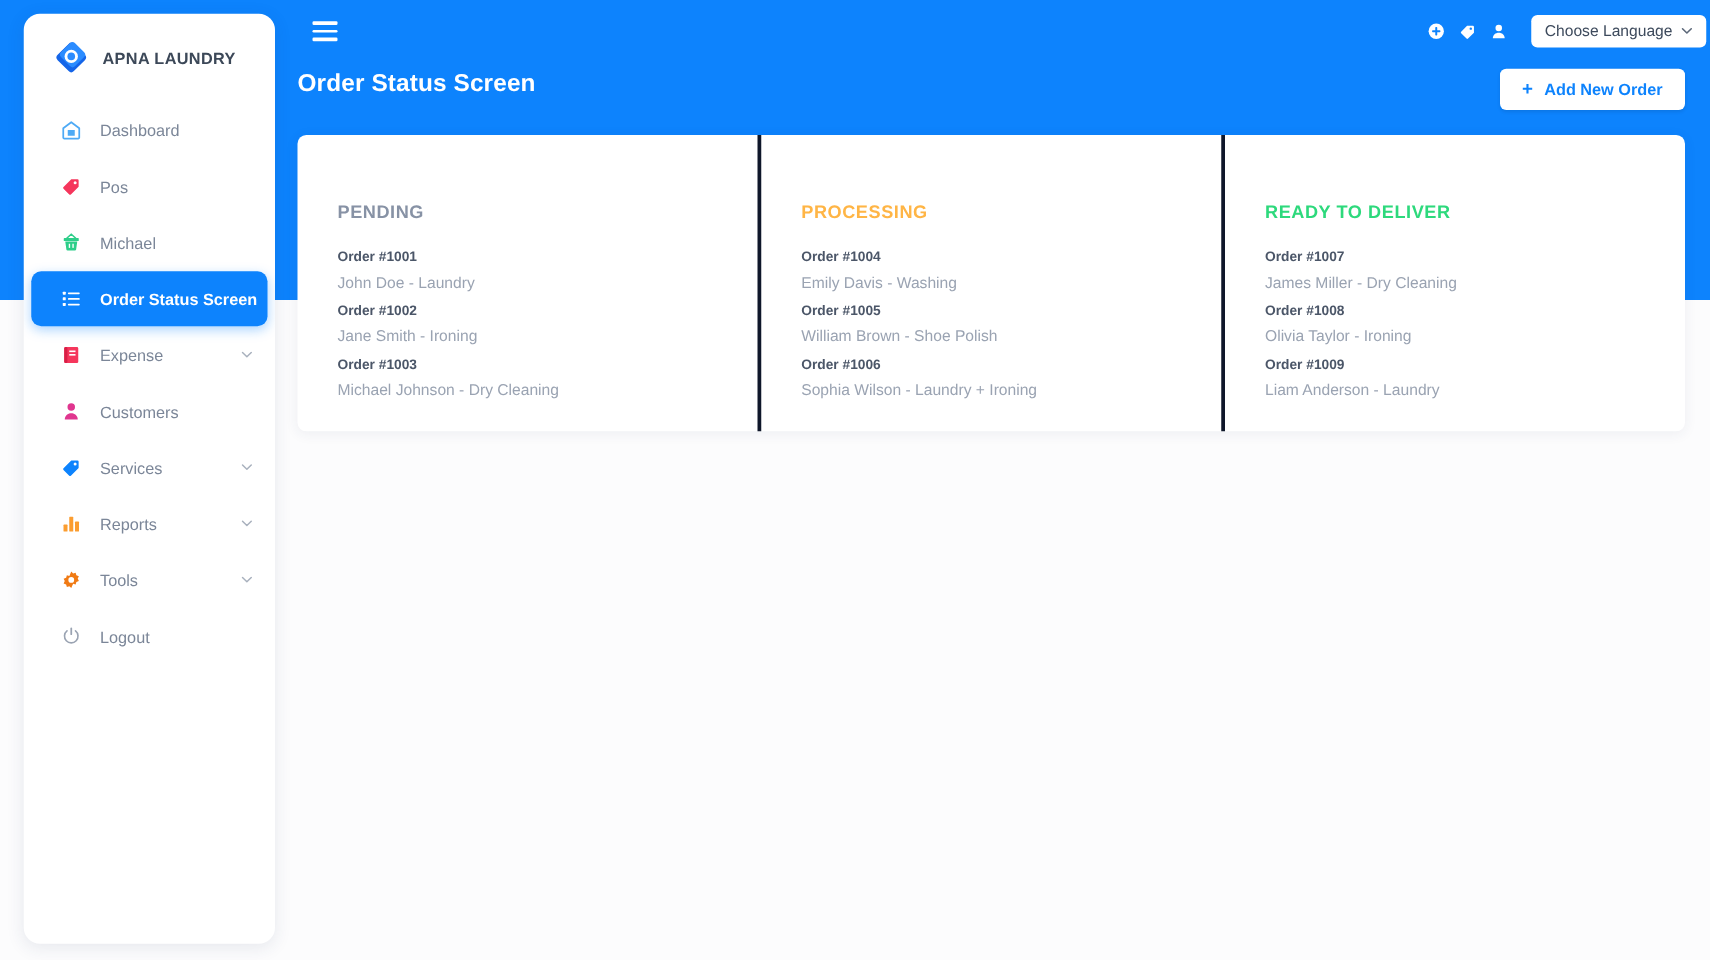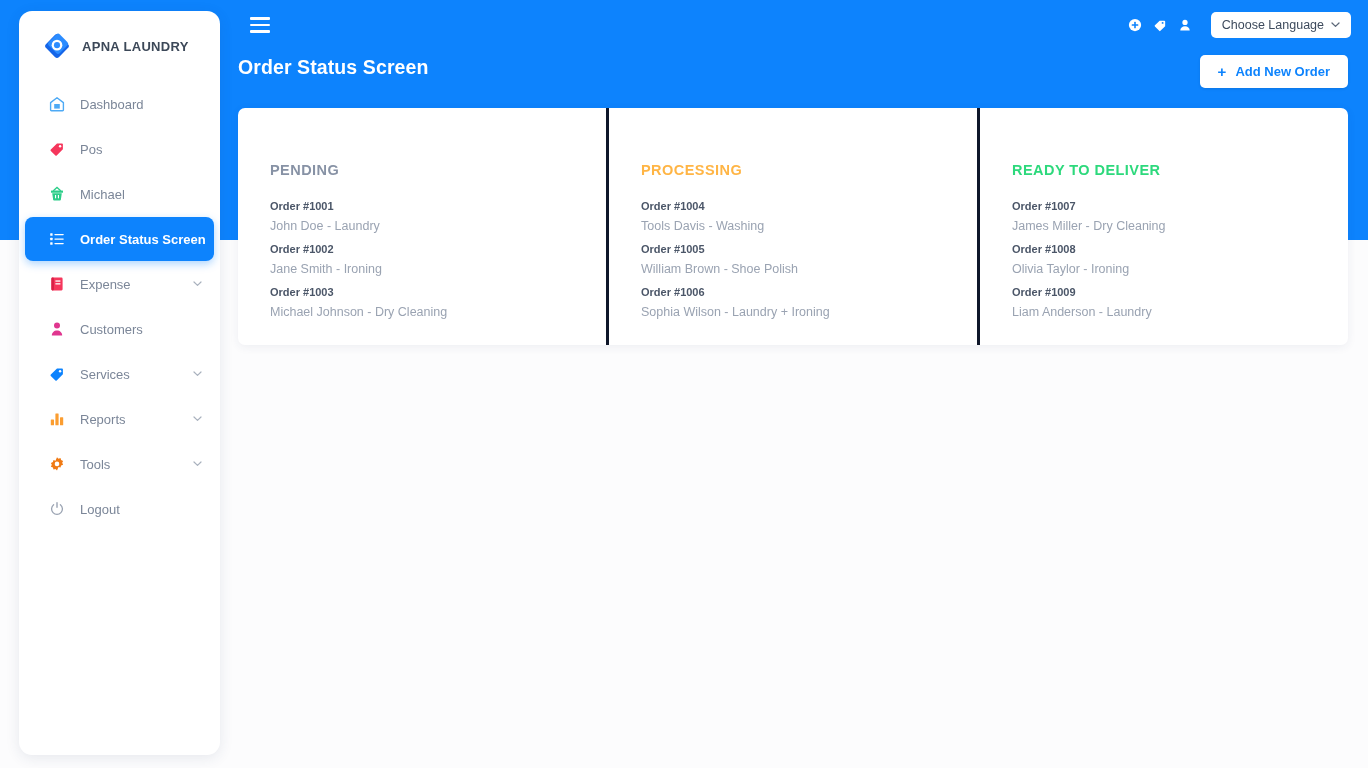--- a/index.html
+++ b/index.html
@@ -12,21 +12,21 @@
   .page { position: relative; width: 1368px; height: 768px; background: #fcfcfd; }
 
   
   .topband {
     position: absolute; left: 0; top: 0; width: 1368px; height: 240px;
     background: #0d83fd;
   }
 
   
   .header-right {
-    position: absolute; right: 17px; top: 12px;
+    position: absolute; right: 3px; top: 12px;
     display: flex; align-items: center; gap: 0px;
   }
   .hicons { display: flex; align-items: center; gap: 11px; margin-right: 19px; }
   .hicon { width: 14px; height: 14px; display: block; }
   .lang-btn {
     background: #ffffff; color: #3d4a5c;
     border-radius: 5px; height: 26px;
     padding: 0 11px;
     display: flex; align-items: center; gap: 7px;
     font-size: 12.5px; font-weight: 400; white-space: nowrap;
@@ -303,21 +303,21 @@
           <div class="ord-desc">Michael Johnson - Dry Cleaning</div>
         </div>
       </div>
     </div>
 
     <div class="col">
       <div class="col-head" style="color:#ffb545">PROCESSING</div>
       <div class="col-body">
         <div>
           <div class="ord-id">Order #1004</div>
-          <div class="ord-desc">Tools Davis - Washing</div>
+          <div class="ord-desc">Emily Davis - Washing</div>
         </div>
         <div>
           <div class="ord-id">Order #1005</div>
           <div class="ord-desc">William Brown - Shoe Polish</div>
         </div>
         <div>
           <div class="ord-id">Order #1006</div>
           <div class="ord-desc">Sophia Wilson - Laundry + Ironing</div>
         </div>
       </div>

